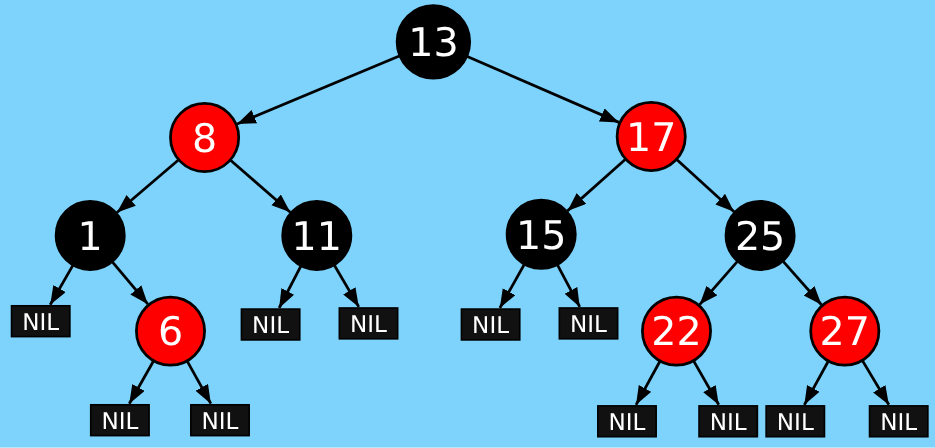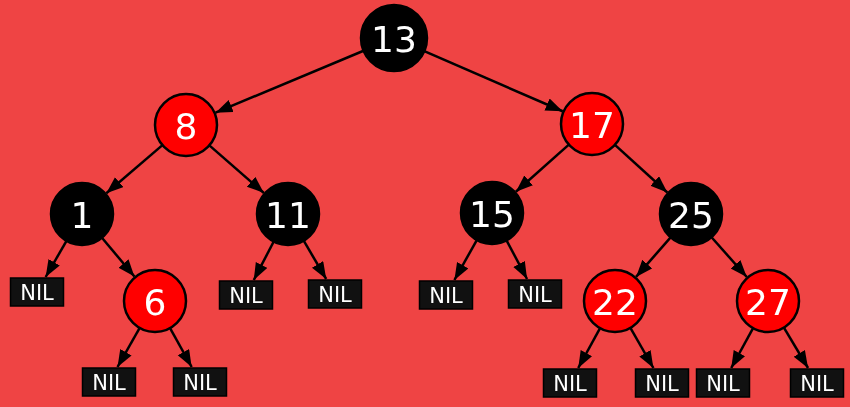--- a/index.html
+++ b/index.html
@@ -5,21 +5,21 @@
   html, body {
     margin: 0;
     padding: 0;
     background: #ffffff;
     font-family: "DejaVu Sans", sans-serif;
   }
   .stage {
     position: relative;
     width: 850px;
     height: 407px;
-    background: #ef4444;
+    background: #7dd3fc;
     overflow: hidden;
   }
   svg { display: block; }
   .node-label, .nil-label {
     font-family: "DejaVu Sans", sans-serif;
     user-select: none;
   }
 </style>
 </head>
 <body>

